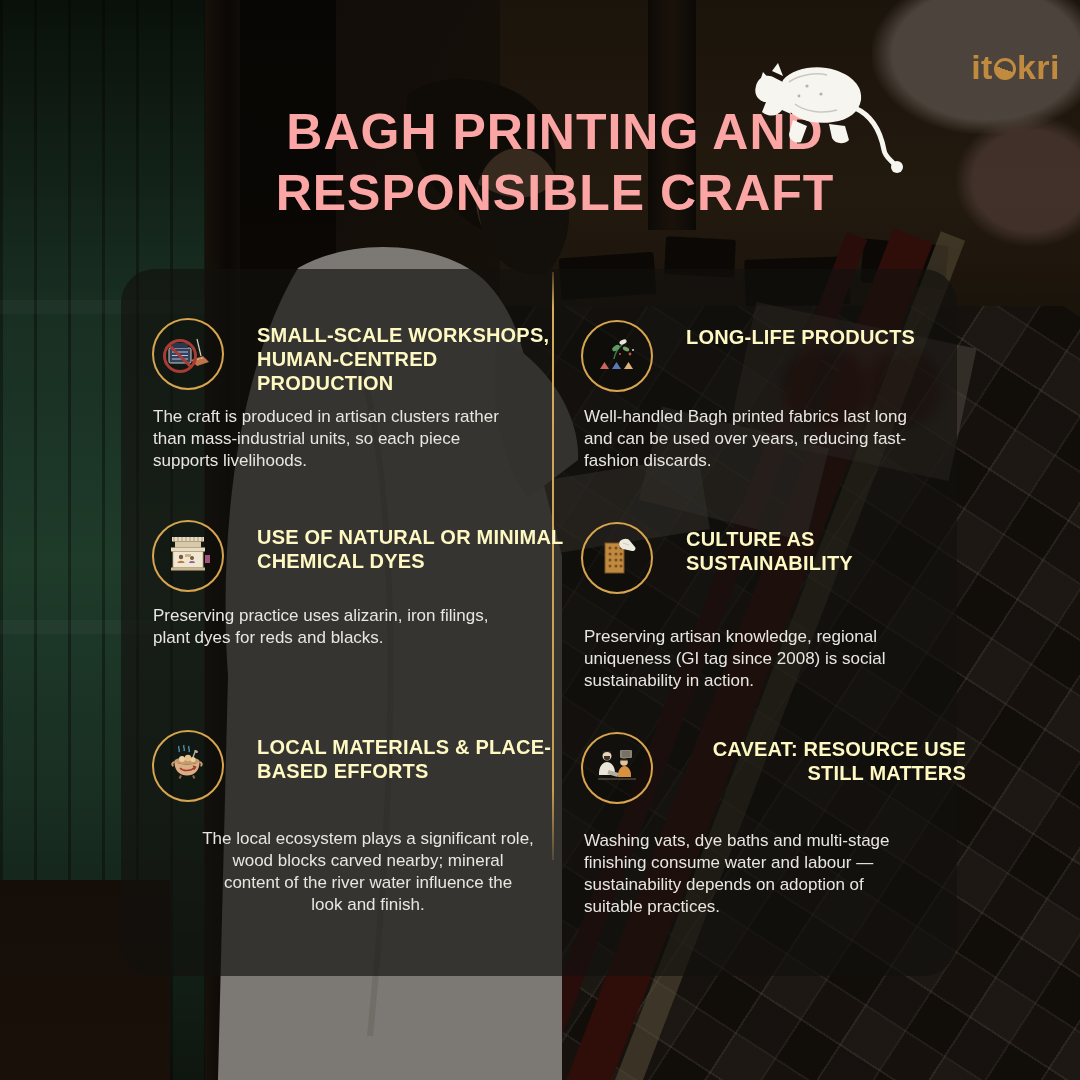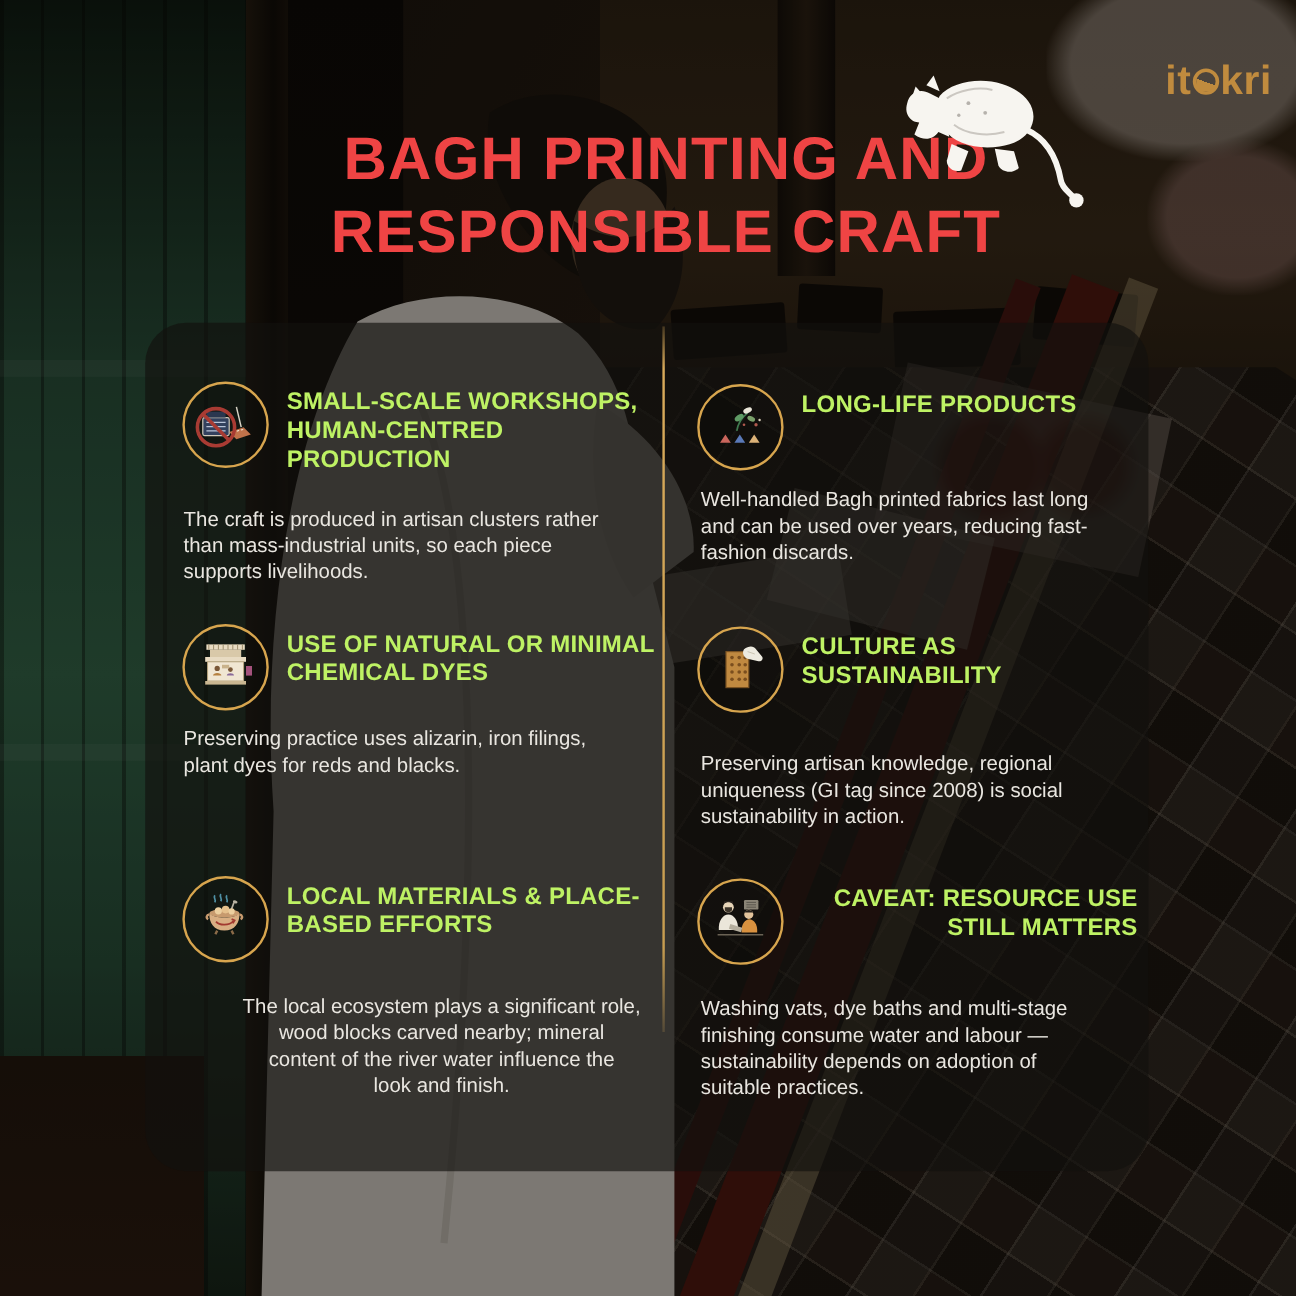--- a/index.html
+++ b/index.html
@@ -42,35 +42,35 @@
   .floor{left:0;top:880px;width:170px;height:200px;background:linear-gradient(180deg,#20150d,#2b1a10);}
   .bg-man{left:100px;top:36px;width:480px;height:1044px;}
 
   
   .overlay{inset:0;background:rgba(9,7,5,.47);}
 
   
   .logo{right:20px;top:48px;color:#C08B3E;font-weight:700;font-size:34px;letter-spacing:.5px;z-index:7;margin-left:36px;}
   .logo-o{display:inline-block;width:16px;height:16px;border:3.5px solid #C08B3E;border-radius:50%;
           background:linear-gradient(200deg,rgba(0,0,0,0) 52%,#C08B3E 52%);vertical-align:-1px;margin:0 1px;}
-  .title{left:155px;top:102px;width:800px;text-align:center;color:#ef4444;font-weight:700;
+  .title{left:155px;top:102px;width:800px;text-align:center;color:#fca5a5;font-weight:700;
          font-size:50px;line-height:1.22;letter-spacing:1px;white-space:pre-line;z-index:5;}
   .cow{left:745px;top:50px;width:172px;height:126px;z-index:6;}
 
   .panel{left:121px;top:269px;width:836px;height:707px;border-radius:34px;
          background:rgba(18,16,14,.66);z-index:4;}
   .divider{left:552px;top:272px;width:2px;height:588px;z-index:5;
          background:linear-gradient(180deg,rgba(216,170,90,.25),#d8aa5a 6%,#c79d50 88%,rgba(200,158,82,.2));}
 
   .item{z-index:5;}
   .icon-circle{position:absolute;left:0;top:0;width:68px;height:68px;border:2px solid #D7A54E;
                border-radius:50%;display:flex;align-items:center;justify-content:center;
                background:rgba(0,0,0,.12);}
   .icon-circle svg{width:54px;height:54px;}
-  .item-heading{position:absolute;left:87px;top:5px;width:320px;color:#bef264;font-weight:700;
+  .item-heading{position:absolute;left:105px;top:5px;width:320px;color:#fef9c3;font-weight:700;
                 font-size:20px;line-height:1.2;letter-spacing:.2px;white-space:pre-line;}
   .item-body{position:absolute;left:1px;width:430px;color:#E9E6E0;font-size:17px;
              line-height:1.3;white-space:pre-line;}
 </style>
 </head>
 <body>
 
 <div class="canvas">
 
   <div class="abs bg-base"></div>
@@ -145,21 +145,21 @@
         <path d="M30 33l12-4 6 6-12 4z" fill="#c0724a"></path>
         <path d="M33 33.5c3-1.2 6-2 9-2.6" stroke="#f2e9d8" stroke-width=".9" stroke-dasharray="2 1.5" fill="none"></path>
         <path d="M36 12l4 17" stroke="#d9d4c6" stroke-width="1.2"></path>
         <circle cx="19" cy="29" r="15.5" fill="none" stroke="#a83b33" stroke-width="3"></circle>
         <path d="M8.5 18.5l21 21" stroke="#a83b33" stroke-width="3"></path>
       </svg>
     </div>
     <div class="item-heading">SMALL-SCALE WORKSHOPS,
 HUMAN-CENTRED
 PRODUCTION</div>
-    <div class="item-body" style="top:104px;">The craft is produced in artisan clusters rather
+    <div class="item-body" style="top:88px;">The craft is produced in artisan clusters rather
 than mass-industrial units, so each piece
 supports livelihoods.</div>
   </div>
 
   <div class="abs item" style="left:581px;top:320px;">
     <div class="icon-circle" aria-label="natural-dye-leaves-icon">
       <svg viewBox="0 0 54 54">
         <path d="M24 30c1-7 4-11 9-15" stroke="#3f7a4f" stroke-width="1.4" fill="none"></path>
         <ellipse cx="26" cy="19" rx="4.2" ry="2.4" transform="rotate(-35 26 19)" fill="#5e9a64"></ellipse>
         <ellipse cx="33" cy="13" rx="3.8" ry="2.2" transform="rotate(-25 33 13)" fill="#e9e5d8"></ellipse>

